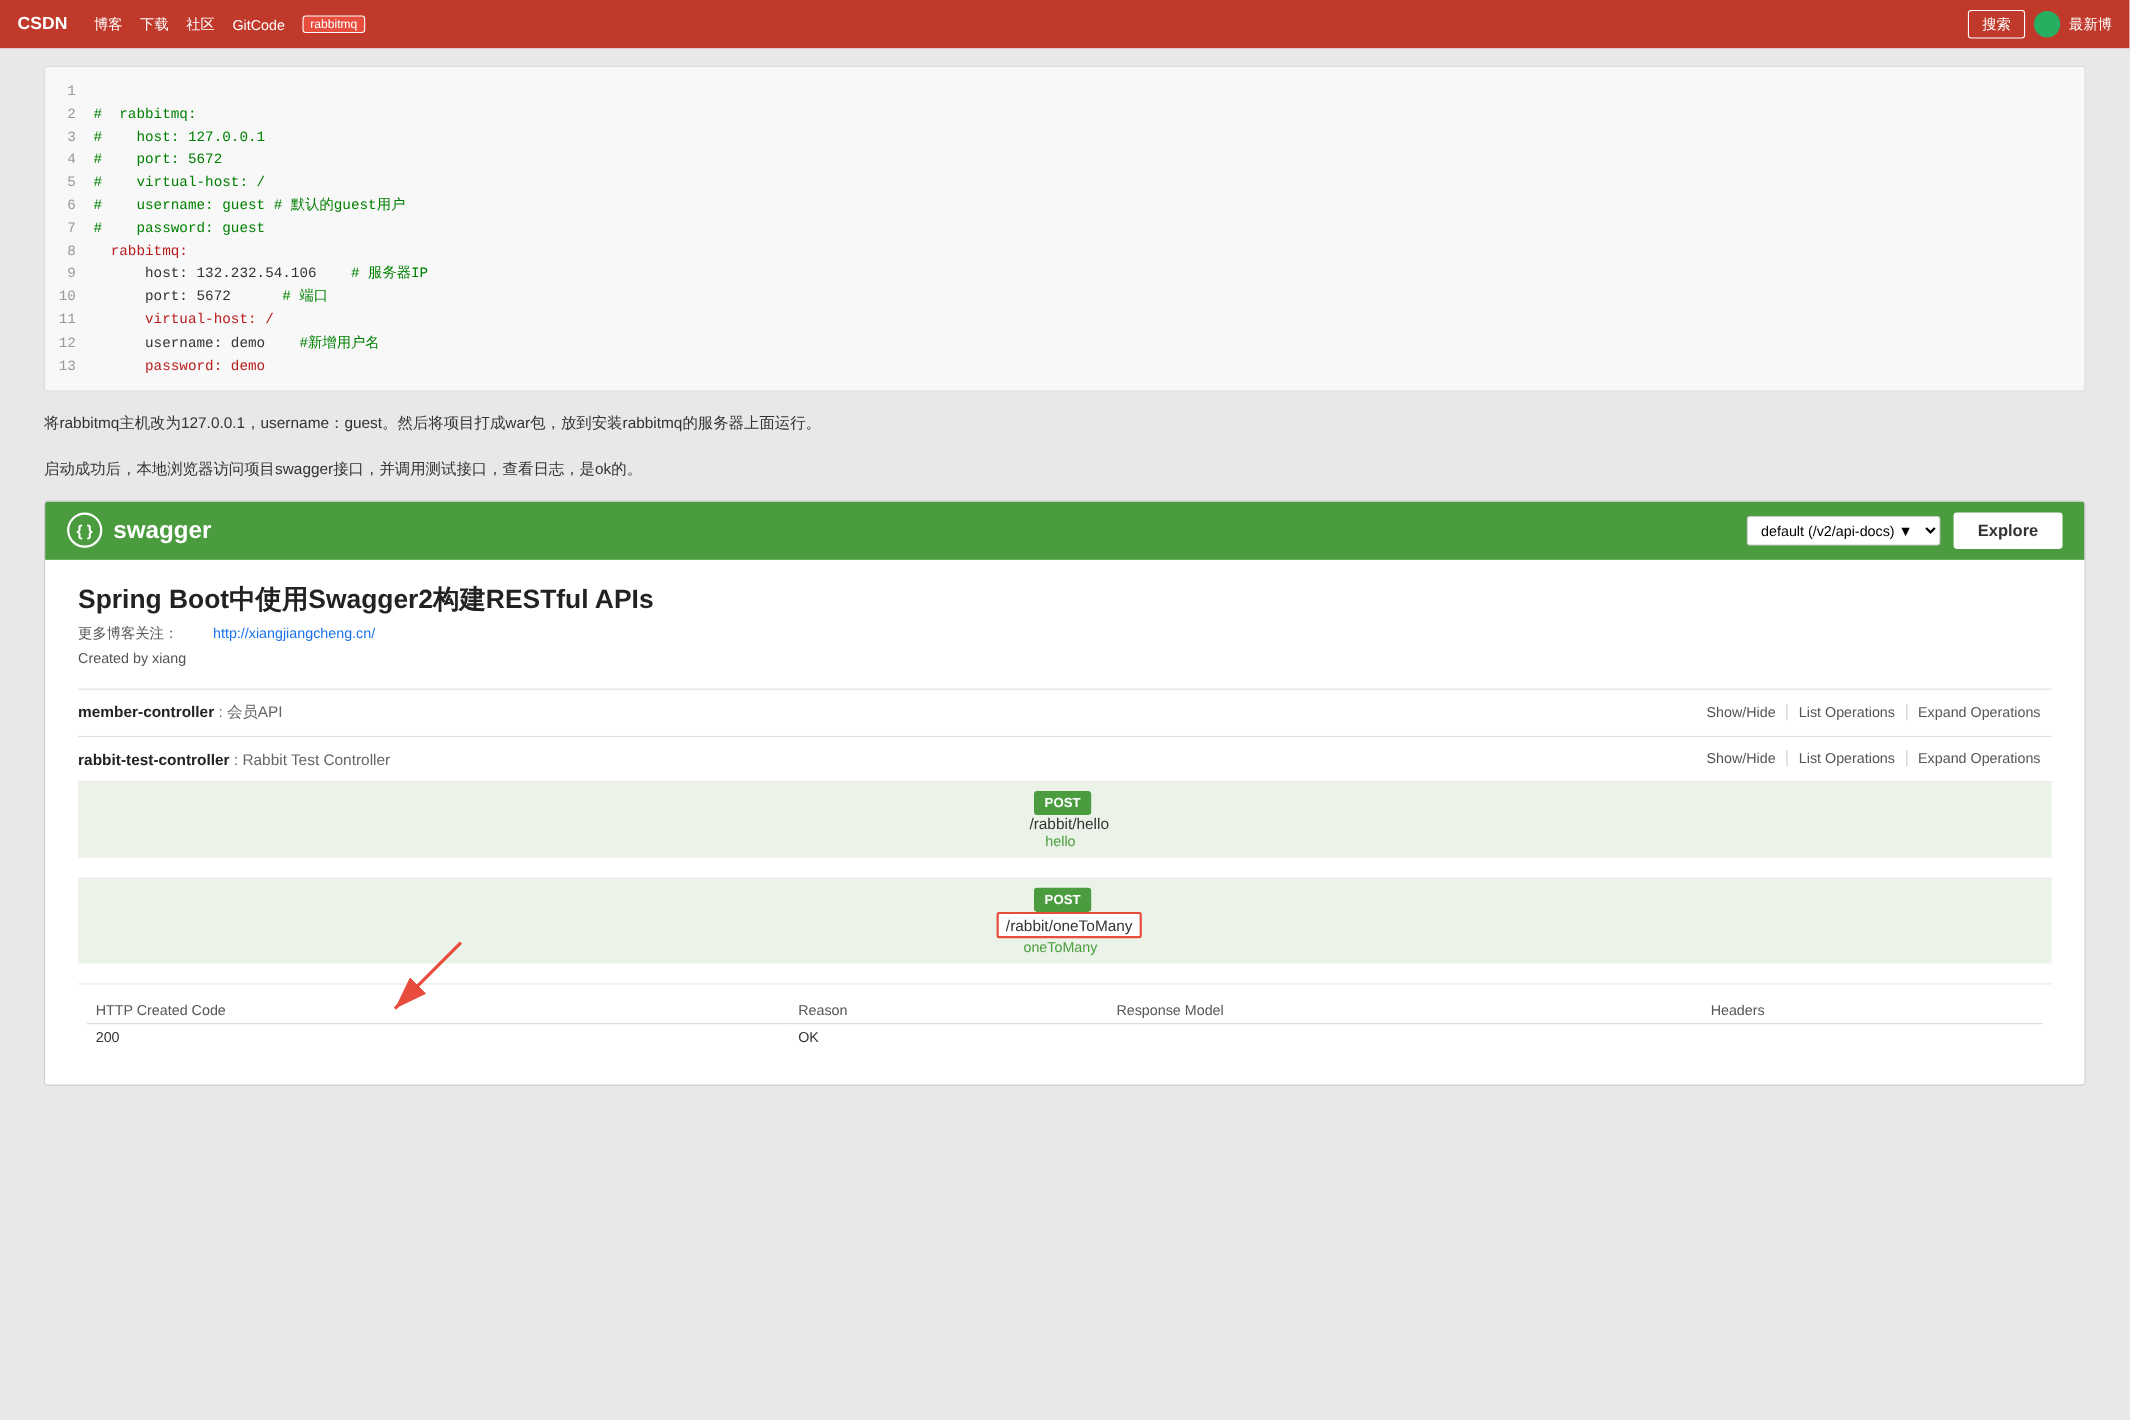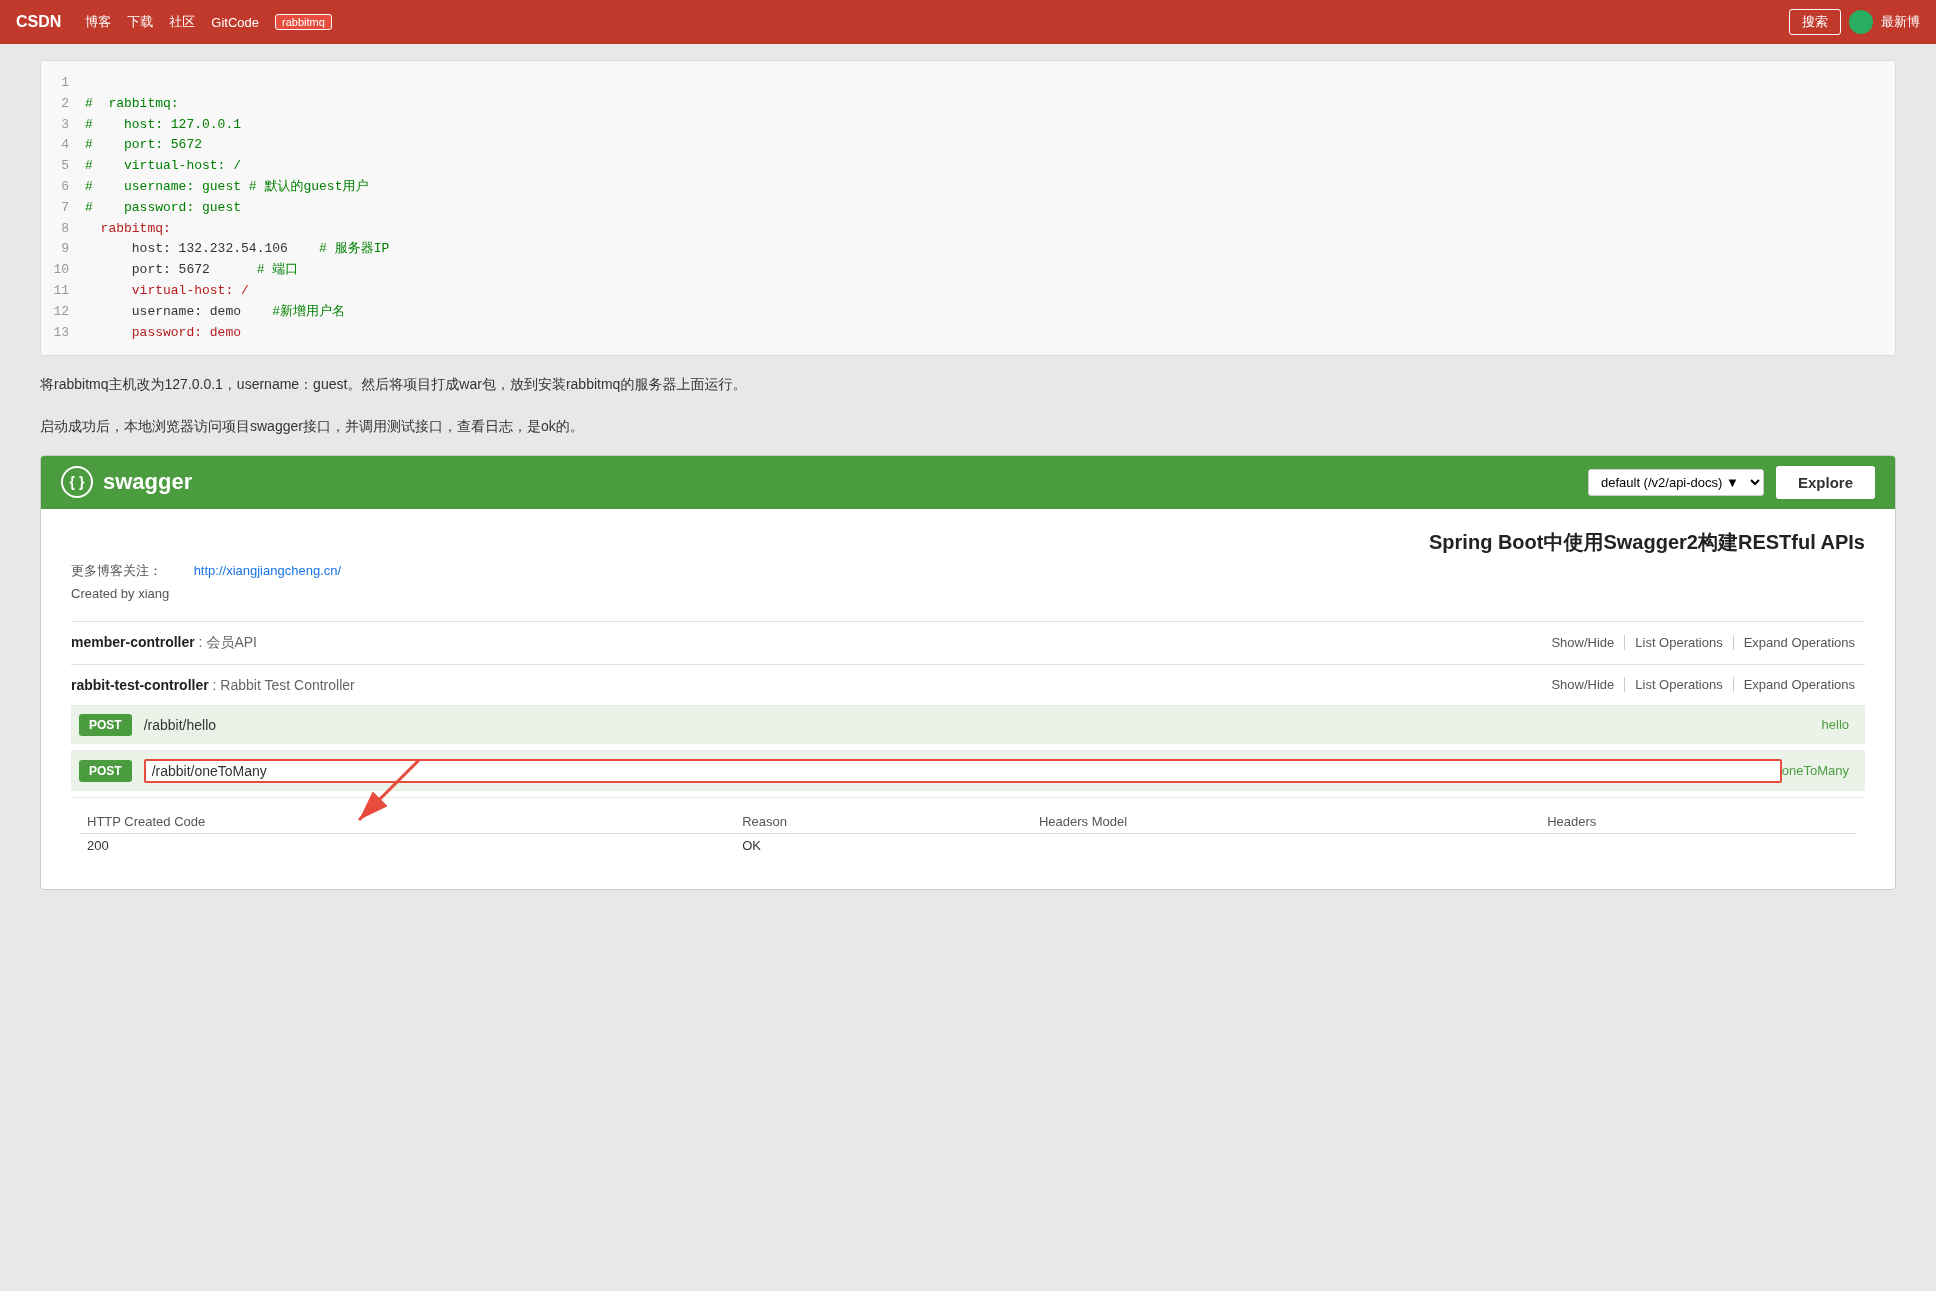--- a/index.html
+++ b/index.html
@@ -174,25 +174,24 @@
     }
 
     
     .swagger-body {
       background: #fff;
       padding: 20px 30px;
     }
 
     
     .swagger-title {
-      font-size: 20px;
+      font-size: 24px;
       font-weight: bold;
       color: #222;
       margin-bottom: 6px;
-      text-align: right;
     }
     .swagger-link {
       color: #1a73e8;
       font-size: 13px;
       text-decoration: none;
       margin-bottom: 6px;
       display: block;
       padding-left: 28px;
     }
     .swagger-created {
@@ -233,22 +232,23 @@
       border-right: none;
     }
 
     
     .api-row {
       display: flex;
       align-items: center;
       padding: 8px 0;
       border-top: 1px solid #e8e8e8;
       background: #ebf3e8;
-      margin-bottom: 6px;
+      margin-bottom: 18px;
       padding-left: 8px;
+      flex-direction: column;
     }
     .method-badge {
       background: #4a9c3f;
       color: #fff;
       font-size: 12px;
       font-weight: bold;
       padding: 4px 10px;
       border-radius: 3px;
       margin-right: 12px;
       min-width: 50px;
@@ -453,21 +453,21 @@
             </defs>
             <line x1="80" y1="10" x2="20" y2="70" stroke="#e74c3c" stroke-width="3" marker-end="url(#arrowhead)"></line>
           </svg>
         </div>
 
         <table class="response-table">
           <thead>
             <tr>
               <th>HTTP Created Code</th>
               <th>Reason</th>
-              <th>Headers Model</th>
+              <th>Response Model</th>
               <th>Headers</th>
             </tr>
           </thead>
           <tbody>
             <tr>
               <td>200</td>
               <td>OK</td>
               <td></td>
               <td></td>
             </tr>

